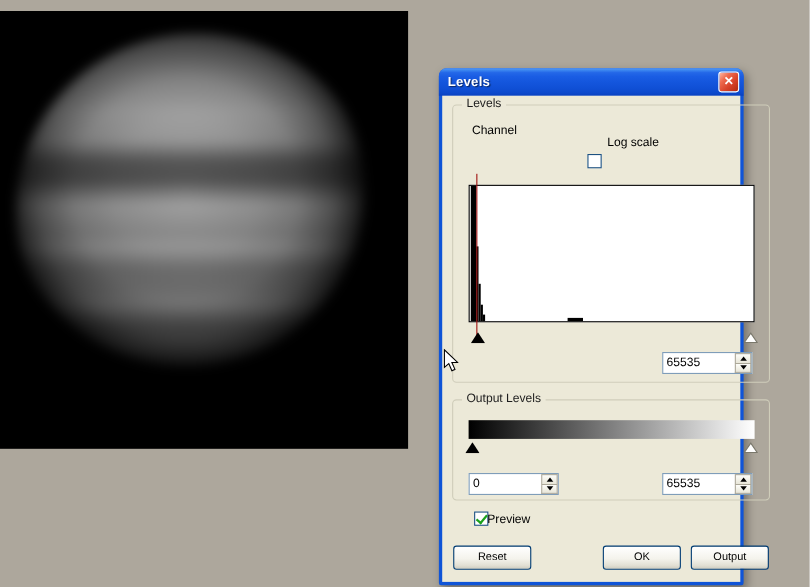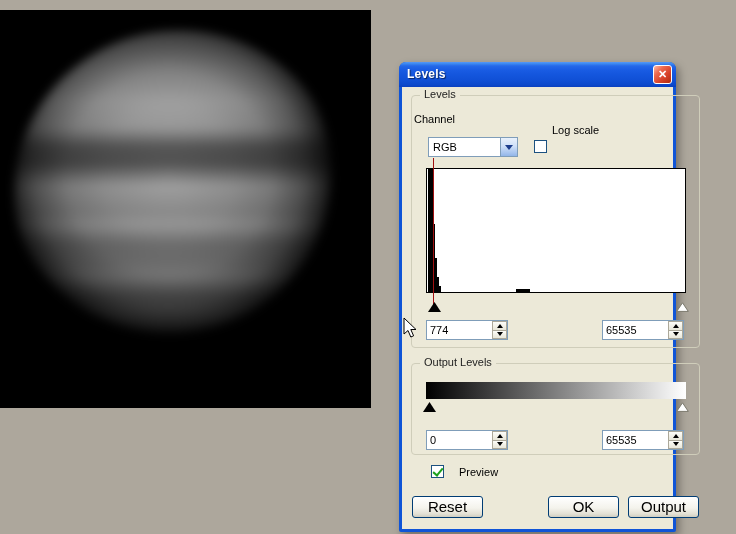--- a/index.html
+++ b/index.html
@@ -75,21 +75,21 @@
   .tri-up-xs { width:0; height:0; border-left:3px solid transparent; border-right:3px solid transparent; border-bottom:4px solid #000; }
   .tri-dn-xs { width:0; height:0; border-left:3px solid transparent; border-right:3px solid transparent; border-top:4px solid #000; }
 
   
   .grad-bar { position:absolute; left:14px; top:18px; width:260px; height:17px;
               background:linear-gradient(90deg,#000 0%,#fff 100%); }
 
   
   .xp-btn { position:absolute; height:22px; width:71px; border:1px solid #003c74; border-radius:3px;
     background:linear-gradient(180deg,#ffffff 0%,#f4f3ec 55%,#e2e0d4 85%,#cfcdc0 100%);
-    font-family:"Liberation Sans", sans-serif; font-size:15px; text-align:center; line-height:20px; cursor:pointer; }
+    font-family:"Liberation Sans", sans-serif; font-size:10px; text-align:center; line-height:20px; cursor:pointer; }
 
   .cursor { position:absolute; left:403px; top:317px; z-index:50; pointer-events:none; }
 </style>
 </head>
 <body>
 
 <div class="desktop">
 
   <div class="image-viewport">
     <div class="jupiter"></div>
@@ -101,28 +101,22 @@
       <div class="close-btn">
         <span>✕</span>
       </div>
     </div>
 
     <div class="dialog-body">
 
       <div class="groupbox gb-levels">
         <span class="group-caption">Levels</span>
 
-        <span class="lbl" style="left:2px; top:17px;">Channel</span>
+        <span class="lbl" style="left:17px; top:17px;">Channel</span>
 
-        <div class="combo">
-          <span class="combo-text">RGB</span>
-          <div class="combo-btn">
-            <div class="tri-down-sm"></div>
-          </div>
-        </div>
 
         <div class="checkbox" style="left:122px; top:44px;"></div>
         <span class="lbl" style="left:140px; top:28px;">Log scale</span>
 
         <div class="histogram" id="histogram-bars">
             <div class="hbar" style="left: 0.4%; width: 1.9%; height: 100%;"></div>
             <div class="hbar" style="left: 2.3%; width: 0.8%; height: 55%;"></div>
             <div class="hbar" style="left: 3.1%; width: 0.8%; height: 28%;"></div>
             <div class="hbar" style="left: 3.9%; width: 0.8%; height: 12%;"></div>
             <div class="hbar" style="left: 4.7%; width: 0.8%; height: 5%;"></div>
@@ -130,31 +124,20 @@
           </div>
         <div class="marker-line"></div>
 
         <svg class="tri-handle" style="left:16px; top:206px;" viewBox="0 0 13 10">
           <polygon points="6.5,0 13,10 0,10" fill="#000"></polygon>
         </svg>
         <svg class="tri-handle" style="left:264px; top:206px;" viewBox="0 0 13 10">
           <polygon points="6.5,0.8 12.3,9.4 0.7,9.4" fill="#fff" stroke="#7a786c" stroke-width="1"></polygon>
         </svg>
 
-        <div class="num-input" style="left:14px; top:224px;">
-          <input type="text" value="774" style="">
-          <div class="spinner">
-            <div class="spin-btn">
-                <div class="tri-up-xs"></div>
-              </div>
-            <div class="spin-btn">
-                <div class="tri-dn-xs"></div>
-              </div>
-          </div>
-        </div>
 
         <div class="num-input" style="left:190px; top:224px;">
           <input type="text" value="65535" style="">
           <div class="spinner">
             <div class="spin-btn">
                 <div class="tri-up-xs"></div>
               </div>
             <div class="spin-btn">
                 <div class="tri-dn-xs"></div>
               </div>
@@ -193,21 +176,21 @@
                 <div class="tri-up-xs"></div>
               </div>
             <div class="spin-btn">
                 <div class="tri-dn-xs"></div>
               </div>
           </div>
         </div>
       </div>
 
       <div class="checkbox checked" style="left:29px; top:378px;"></div>
-      <span class="lbl" style="left:57px; top:379px;">Preview</span>
+      <span class="lbl" style="left:41px; top:379px;">Preview</span>
 
       <div class="xp-btn" style="left:10px; top:409px;">Reset</div>
       <div class="xp-btn" style="left:146px; top:409px;text-align:center;">OK</div>
       <div class="xp-btn" style="left:226px; top:409px;">Output</div>
     </div>
   </div>
 
   <svg class="cursor" width="14" height="22" viewBox="0 0 14 22">
     <polygon points="1,1 1,17 5,13.5 7.8,20 10.6,18.8 7.8,12.5 13,12.5" fill="#fff" stroke="#000" stroke-width="1"></polygon>
   </svg>

